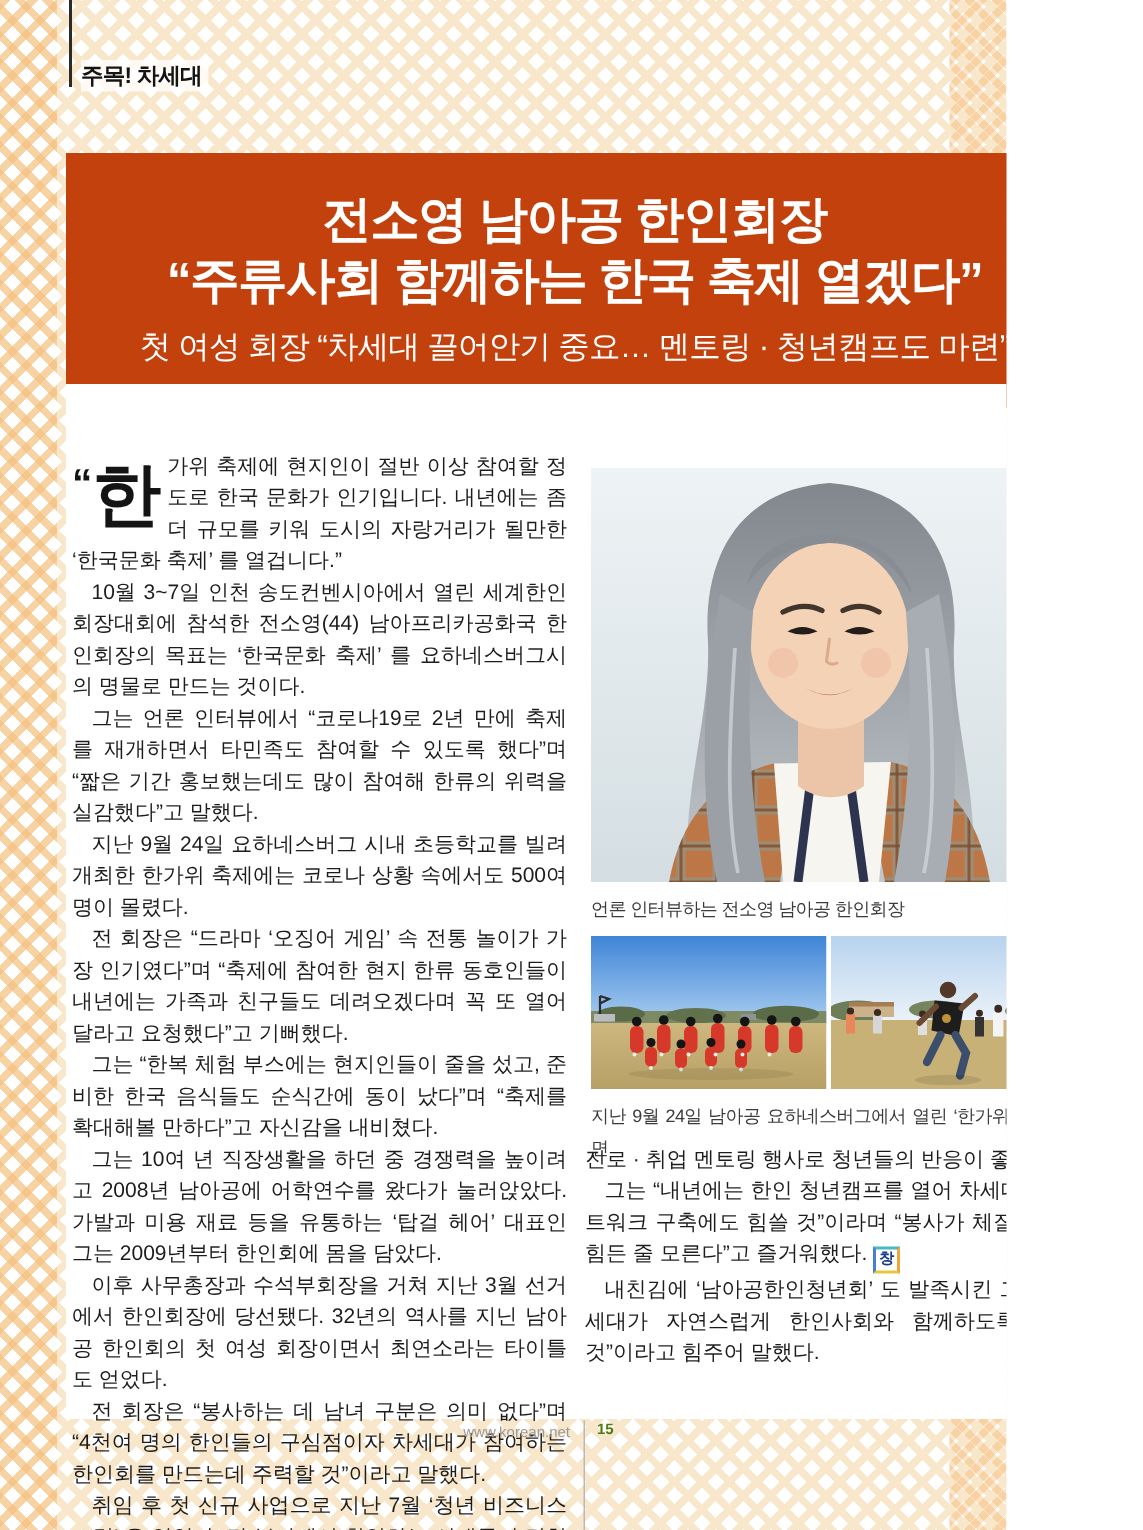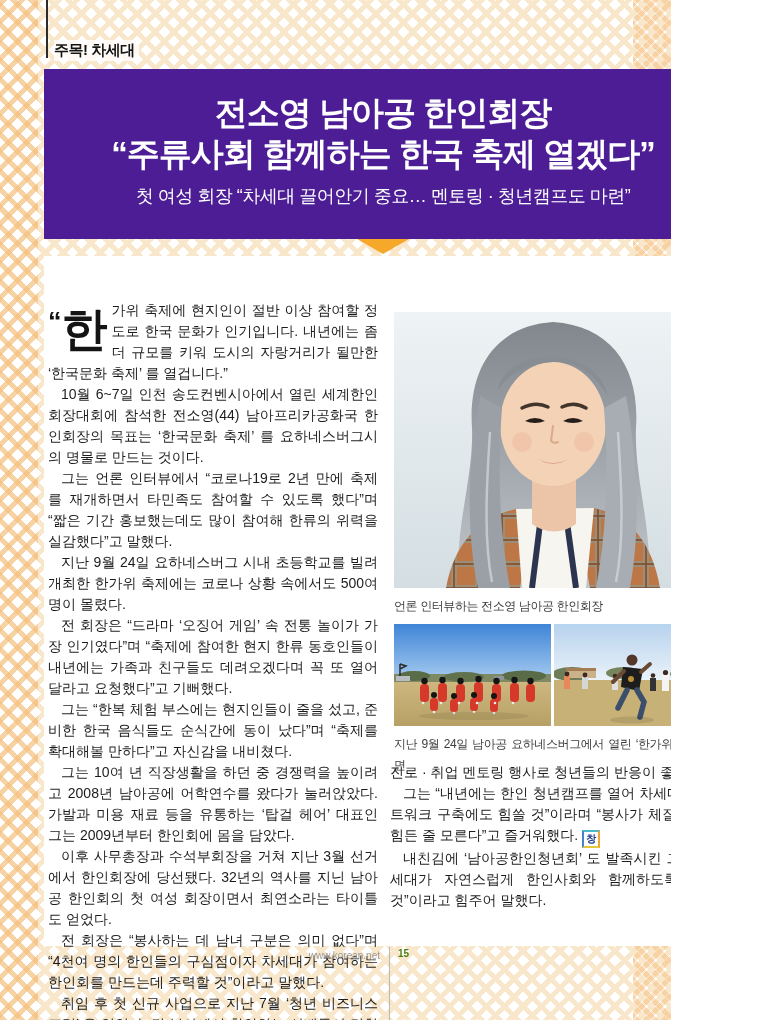--- a/index.html
+++ b/index.html
@@ -17,26 +17,26 @@
   .edge{position:absolute;top:0;bottom:0;width:38px;
     background-image:
       repeating-linear-gradient(45deg,rgba(243,164,74,.30) 0 5px,transparent 5px 13px),
       repeating-linear-gradient(135deg,rgba(243,164,74,.30) 0 5px,transparent 5px 13px);}
   .edge.left{left:0}.edge.right{right:0}
 
   .kicker-rule{position:absolute;left:46px;top:0;width:2px;height:58px;background:#2b2b2b;}
   .kicker{position:absolute;left:54px;top:40px;font-size:15px;font-weight:bold;color:#141414;
     background:rgba(255,255,255,.75);padding:1px 4px 1px 0;letter-spacing:-0.5px;}
 
-  .header-box{position:absolute;left:44px;top:69px;width:678px;height:170px;background:#4c1d95;text-align:center;color:#fff;}
+  .header-box{position:absolute;left:44px;top:102px;width:678px;height:170px;background:#c2410c;text-align:center;color:#fff;}
   .header-box:after{content:"";position:absolute;left:50%;top:100%;transform:translateX(-50%);
     border-left:26px solid transparent;border-right:26px solid transparent;border-top:15px solid #F6A82B;}
   .hb-title{font-size:33px;font-weight:bold;line-height:41px;letter-spacing:-1px;}
   .hb-title.l1{margin-top:23px;}
-  .hb-sub{font-size:18px;font-weight:normal;margin-top:10px;letter-spacing:-0.5px;}
+  .hb-sub{font-size:21px;font-weight:normal;margin-top:10px;letter-spacing:-0.5px;}
 
   .content-white{position:absolute;left:44px;top:256px;width:678px;height:690px;background:#fff;}
 
   .col{position:absolute;top:44px;font-size:14px;line-height:21px;color:#1c1c1c;text-align:justify;}
   .col-left{left:4px;width:330px;}
   .col-right{left:346px;width:328px;}
   .col p{margin:0;text-indent:13px;}
   .col p.noindent{text-indent:0;}
 
   .dropcap{float:left;margin:2px 6px 0 0;line-height:40px;white-space:nowrap;}
@@ -73,21 +73,21 @@
   <div class="header-box">
     <div class="hb-title l1">전소영 남아공 한인회장</div>
     <div class="hb-title">“주류사회 함께하는 한국 축제 열겠다”</div>
     <div class="hb-sub">첫 여성 회장 “차세대 끌어안기 중요… 멘토링 · 청년캠프도 마련”</div>
   </div>
 
   <div class="content-white">
 
     <div class="col col-left">
       <p class="noindent"><span class="dropcap"><span class="dc-quote">“</span><span class="dc-char">한</span></span><span>가위 축제에 현지인이 절반 이상 참여할 정도로 한국 문화가 인기입니다. 내년에는 좀 더 규모를 키워 도시의 자랑거리가 될만한 ‘한국문화 축제’ 를 열겁니다.”</span></p>
-      <p>10월 6~7일 인천 송도컨벤시아에서 열린 세계한인회장대회에 참석한 전소영(44) 남아프리카공화국 한인회장의 목표는 ‘한국문화 축제’ 를 요하네스버그시의 명물로 만드는 것이다.</p>
+      <p>10월 3~7일 인천 송도컨벤시아에서 열린 세계한인회장대회에 참석한 전소영(44) 남아프리카공화국 한인회장의 목표는 ‘한국문화 축제’ 를 요하네스버그시의 명물로 만드는 것이다.</p>
       <p>그는 언론 인터뷰에서 “코로나19로 2년 만에 축제를 재개하면서 타민족도 참여할 수 있도록 했다”며 “짧은 기간 홍보했는데도 많이 참여해 한류의 위력을 실감했다”고 말했다.</p>
       <p>지난 9월 24일 요하네스버그 시내 초등학교를 빌려 개최한 한가위 축제에는 코로나 상황 속에서도 500여 명이 몰렸다.</p>
       <p>전 회장은 “드라마 ‘오징어 게임’ 속 전통 놀이가 가장 인기였다”며 “축제에 참여한 현지 한류 동호인들이 내년에는 가족과 친구들도 데려오겠다며 꼭 또 열어달라고 요청했다”고 기뻐했다.</p>
       <p>그는 “한복 체험 부스에는 현지인들이 줄을 섰고, 준비한 한국 음식들도 순식간에 동이 났다”며 “축제를 확대해볼 만하다”고 자신감을 내비쳤다.</p>
       <p>그는 10여 년 직장생활을 하던 중 경쟁력을 높이려고 2008년 남아공에 어학연수를 왔다가 눌러앉았다. 가발과 미용 재료 등을 유통하는 ‘탑걸 헤어’ 대표인 그는 2009년부터 한인회에 몸을 담았다.</p>
       <p>이후 사무총장과 수석부회장을 거쳐 지난 3월 선거에서 한인회장에 당선됐다. 32년의 역사를 지닌 남아공 한인회의 첫 여성 회장이면서 최연소라는 타이틀도 얻었다.</p>
       <p>전 회장은 “봉사하는 데 남녀 구분은 의미 없다”며 “4천여 명의 한인들의 구심점이자 차세대가 참여하는 한인회를 만드는데 주력할 것”이라고 말했다.</p>
       <p>취임 후 첫 신규 사업으로 지난 7월 ‘청년 비즈니스 포럼’ 을 열었다. 각 분야에서 활약하는 선배들이 경험담을 전하는</p>
     </div>
 

